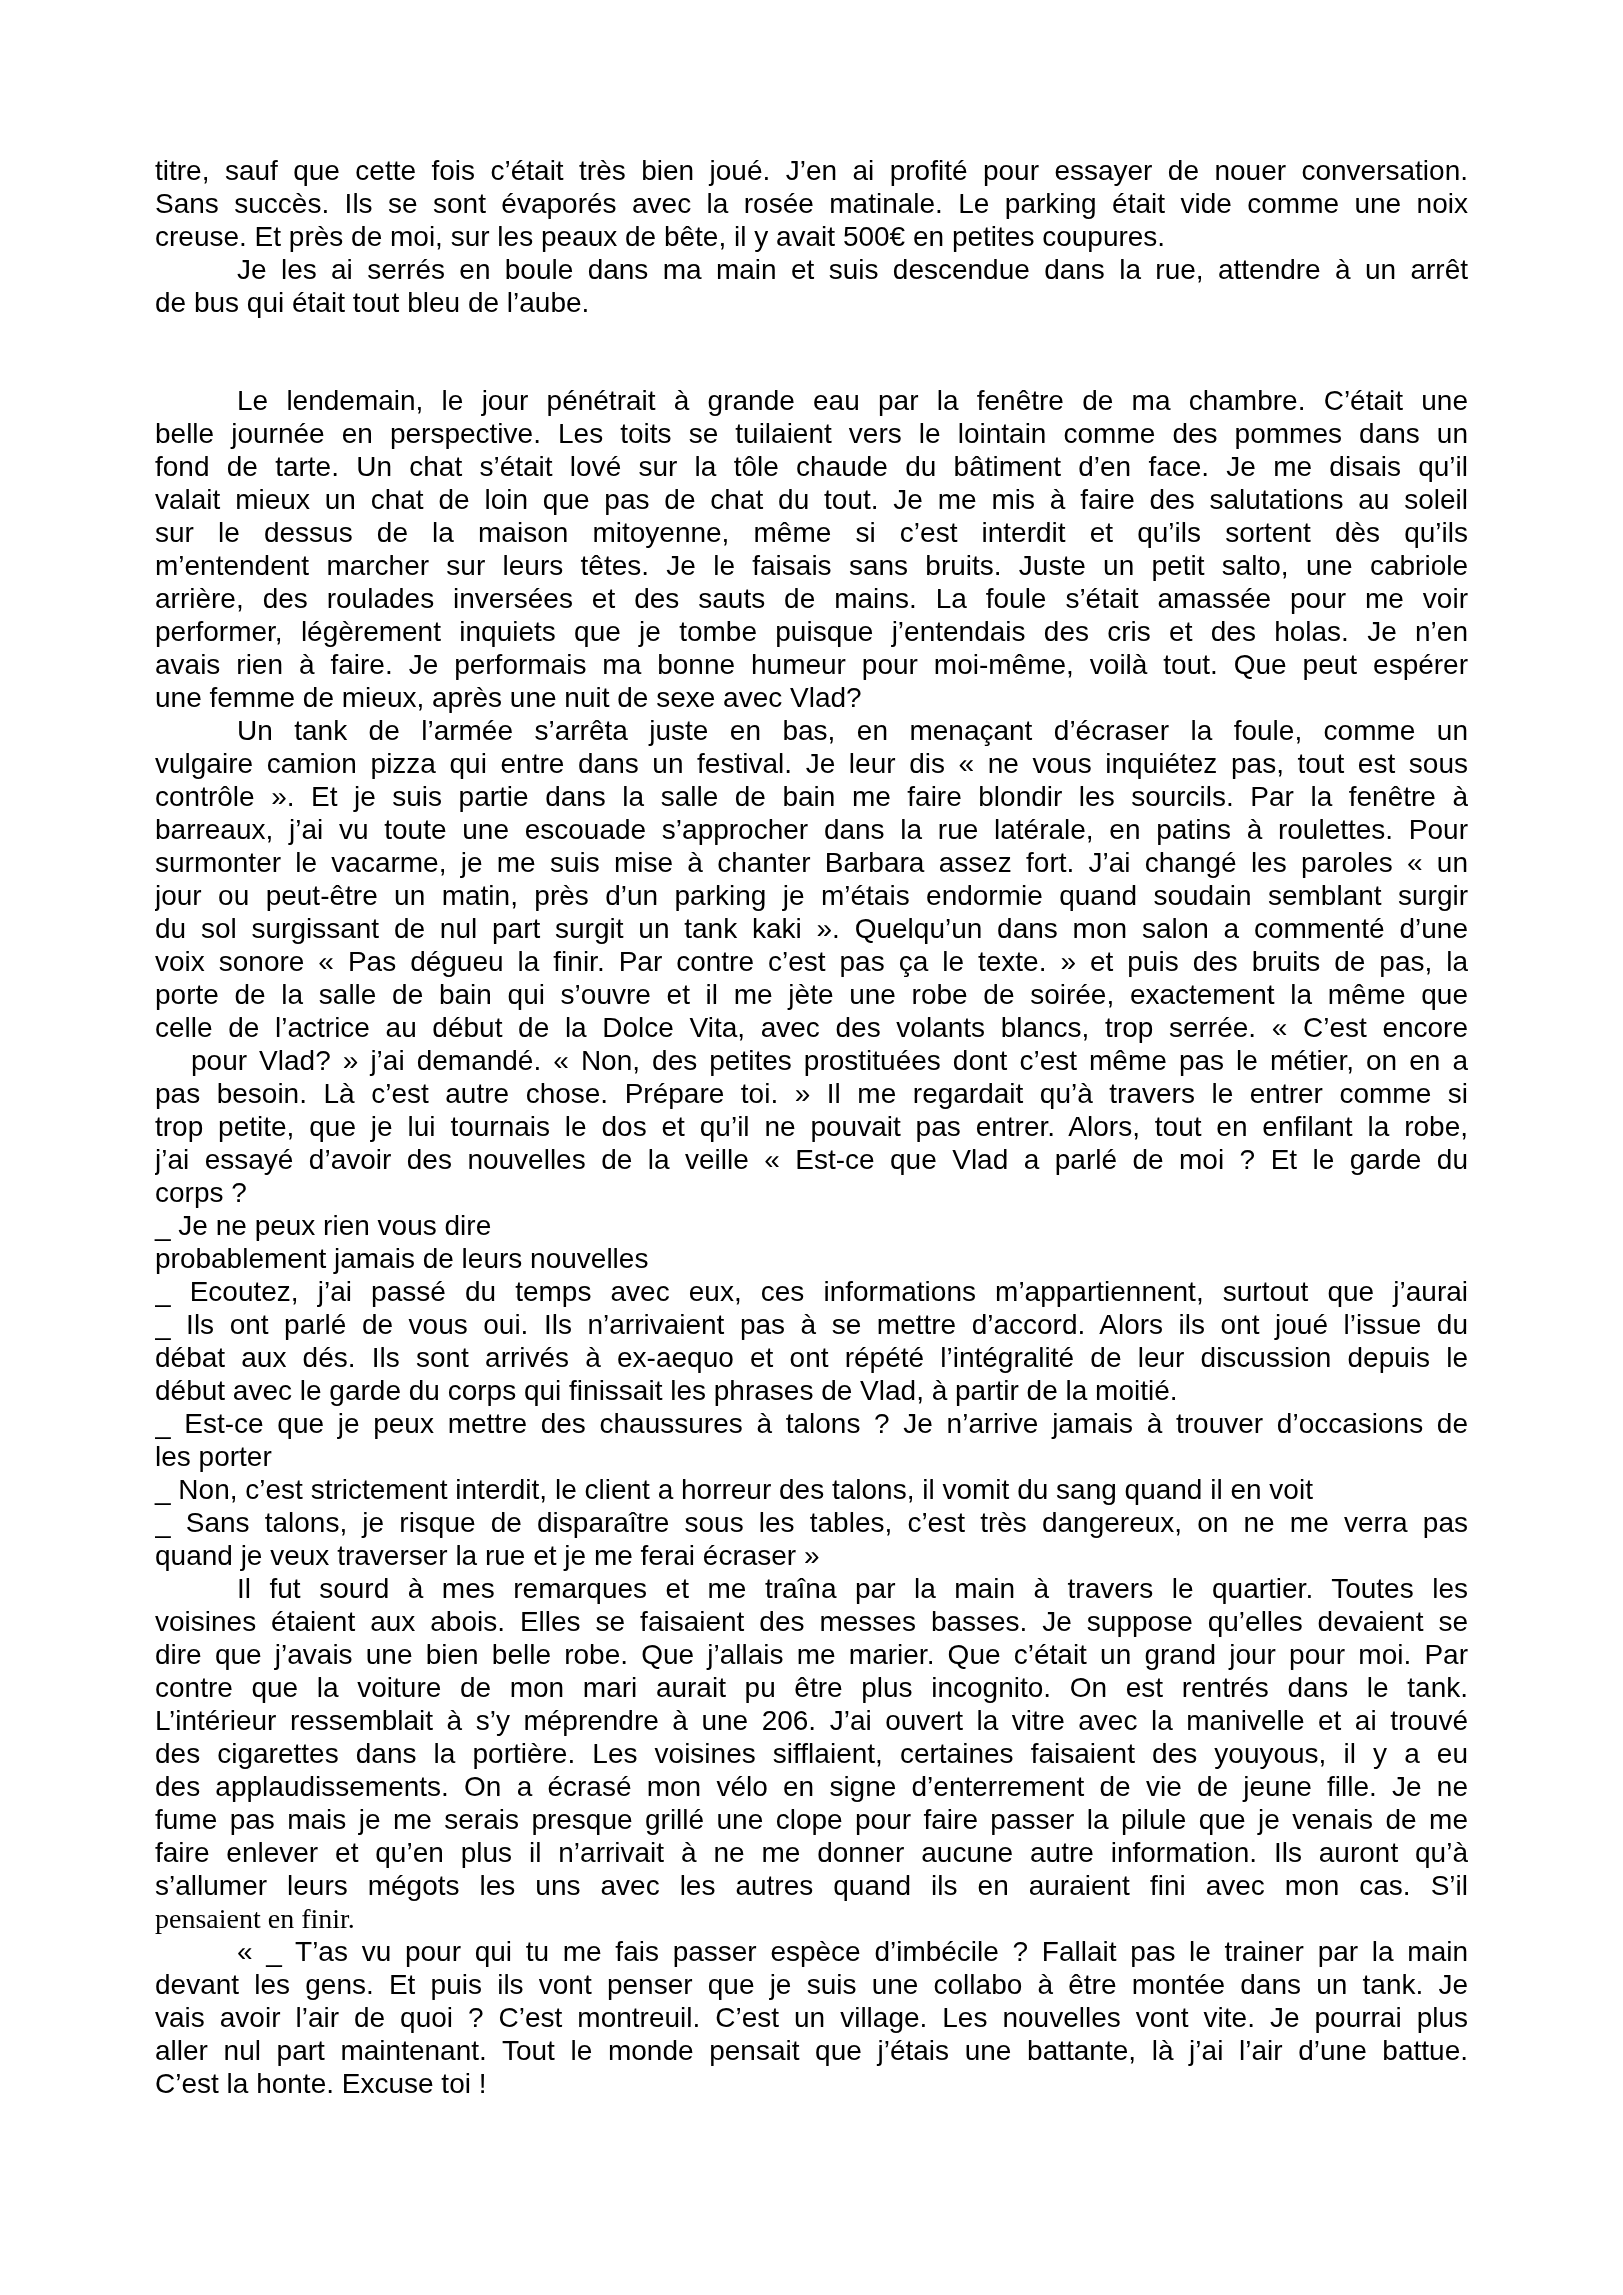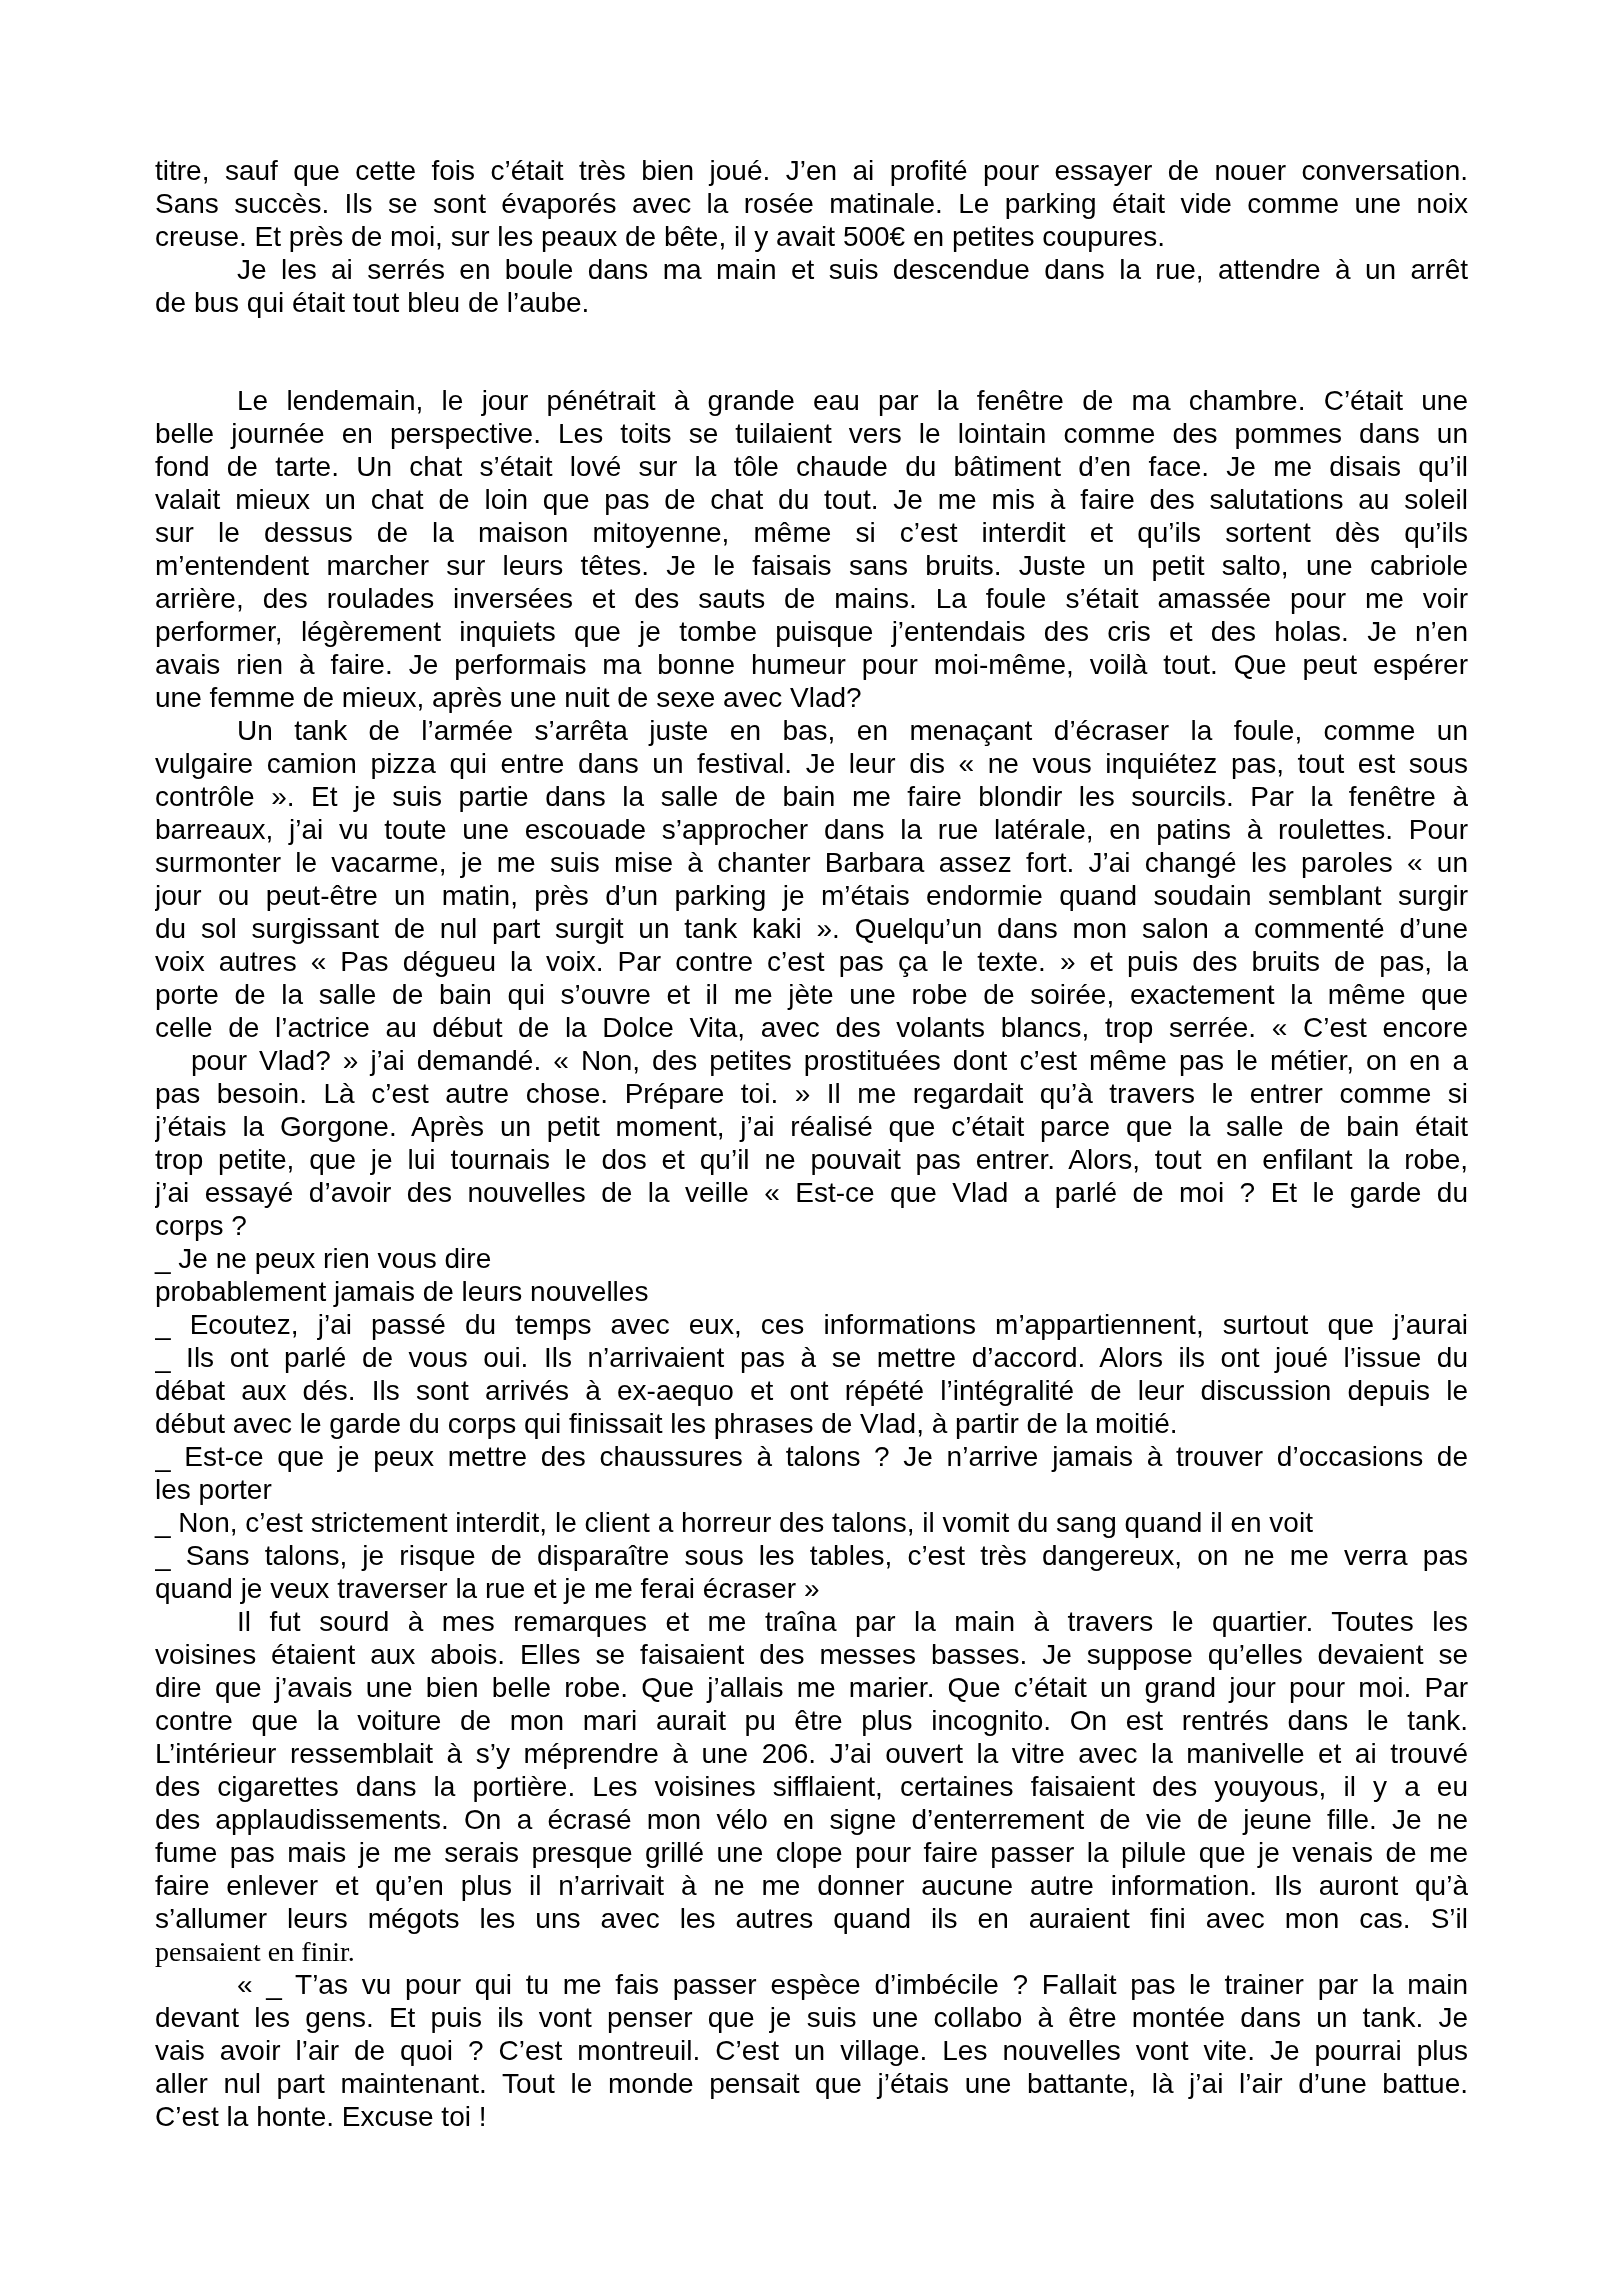--- a/index.html
+++ b/index.html
@@ -58,26 +58,25 @@
   </div>
 
   <div class="para">
     <span class="line indent" style="white-space: normal; overflow: hidden;">Un tank de l’armée s’arrêta juste en bas, en menaçant d’écraser la foule, comme un</span>
     <span class="line" style="white-space: normal; overflow: hidden;">vulgaire camion pizza qui entre dans un festival. Je leur dis « ne vous inquiétez pas, tout est sous</span>
     <span class="line" style="white-space: normal; overflow: hidden;">contrôle ». Et je suis partie dans la salle de bain me faire blondir les sourcils. Par la fenêtre à</span>
     <span class="line" style="white-space: normal; overflow: hidden;">barreaux, j’ai vu toute une escouade s’approcher dans la rue latérale, en patins à roulettes. Pour</span>
     <span class="line" style="white-space: normal; overflow: hidden;">surmonter le vacarme, je me suis mise à chanter Barbara assez fort. J’ai changé les paroles « un</span>
     <span class="line" style="white-space: normal; overflow: hidden;">jour ou peut-être un matin, près d’un parking je m’étais endormie quand soudain semblant surgir</span>
     <span class="line" style="white-space: normal; overflow: hidden;">du sol surgissant de nul part surgit un tank kaki ». Quelqu’un dans mon salon a commenté d’une</span>
-    <span class="line" style="white-space: normal; overflow: hidden;">voix autres « Pas dégueu la voix. Par contre c’est pas ça le texte. » et puis des bruits de pas, la</span>
+    <span class="line" style="white-space: normal; overflow: hidden;">voix sonore « Pas dégueu la finir. Par contre c’est pas ça le texte. » et puis des bruits de pas, la</span>
     <span class="line" style="white-space: normal; overflow: hidden;">porte de la salle de bain qui s’ouvre et il me jète une robe de soirée, exactement la même que</span>
     <span class="line" style="white-space: normal; overflow: hidden;">celle de l’actrice au début de la Dolce Vita, avec des volants blancs, trop serrée. « C’est encore</span>
     <span class="line" style="white-space: normal; overflow: hidden; margin-left: 36px;">pour Vlad? » j’ai demandé. « Non, des petites prostituées dont c’est même pas le métier, on en a</span>
     <span class="line" style="white-space: normal; overflow: hidden;">pas besoin. Là c’est autre chose. Prépare toi. » Il me regardait qu’à travers le entrer comme si</span>
-    <span class="line" style="white-space: normal; overflow: hidden;">j’étais la Gorgone. Après un petit moment, j’ai réalisé que c’était parce que la salle de bain était</span>
     <span class="line" style="white-space: normal; overflow: hidden;">trop petite, que je lui tournais le dos et qu’il ne pouvait pas entrer. Alors, tout en enfilant la robe,</span>
     <span class="line" style="white-space: normal; overflow: hidden;">j’ai essayé d’avoir des nouvelles de la veille « Est-ce que Vlad a parlé de moi ? Et le garde du</span>
     <span class="line last" style="white-space: nowrap;">corps ?</span>
   </div>
 
   <div class="para">
     <span class="line last" style="white-space: nowrap;">_ Je ne peux rien vous dire</span>
   </div>
   <div class="para">
     <span class="line last" style="white-space: nowrap;">probablement jamais de leurs nouvelles</span>

